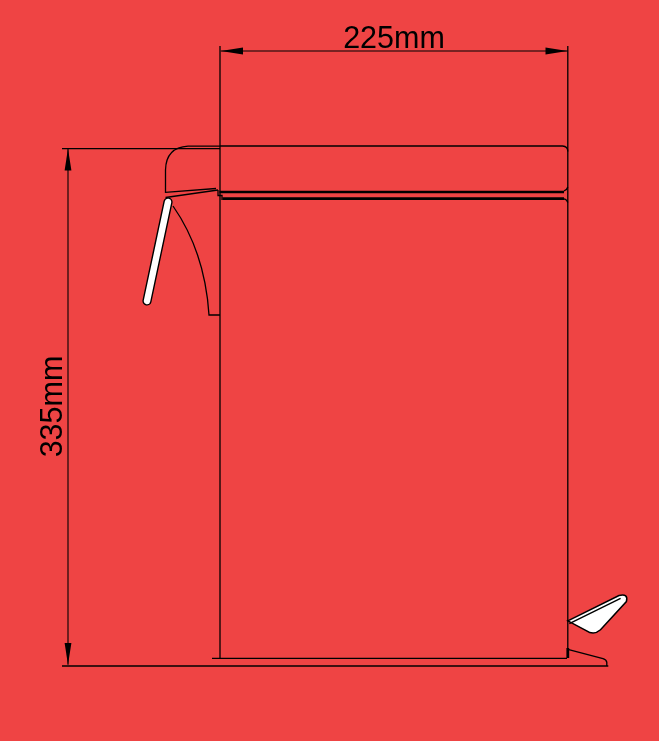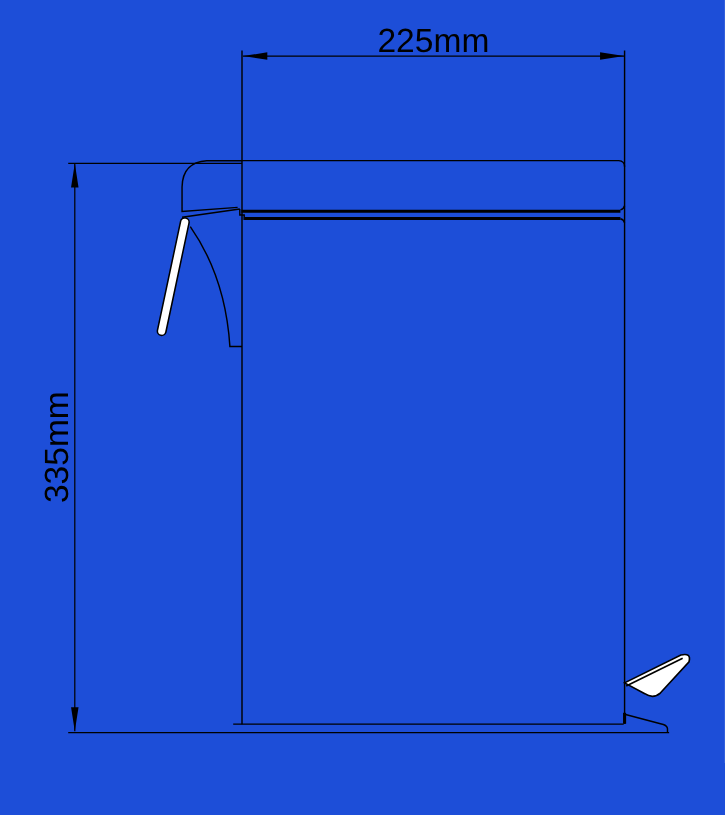--- a/index.html
+++ b/index.html
@@ -4,21 +4,21 @@
 <style>
   html, body {
     margin: 0;
     padding: 0;
     background: #ffffff;
   }
   .stage {
     position: relative;
     width: 659px;
     height: 741px;
-    background: #1d4ed8;
+    background: #ef4444;
     overflow: hidden;
   }
   svg {
     display: block;
   }
   .thin   { fill: none; stroke: #000; stroke-width: 1.3; }
   .hair   { fill: none; stroke: #000; stroke-width: 1.1; }
   .thick  { fill: none; stroke: #000; stroke-width: 2.7; }
   .med    { fill: none; stroke: #000; stroke-width: 1.5; }
   .solid  { fill: #000; stroke: none; }

